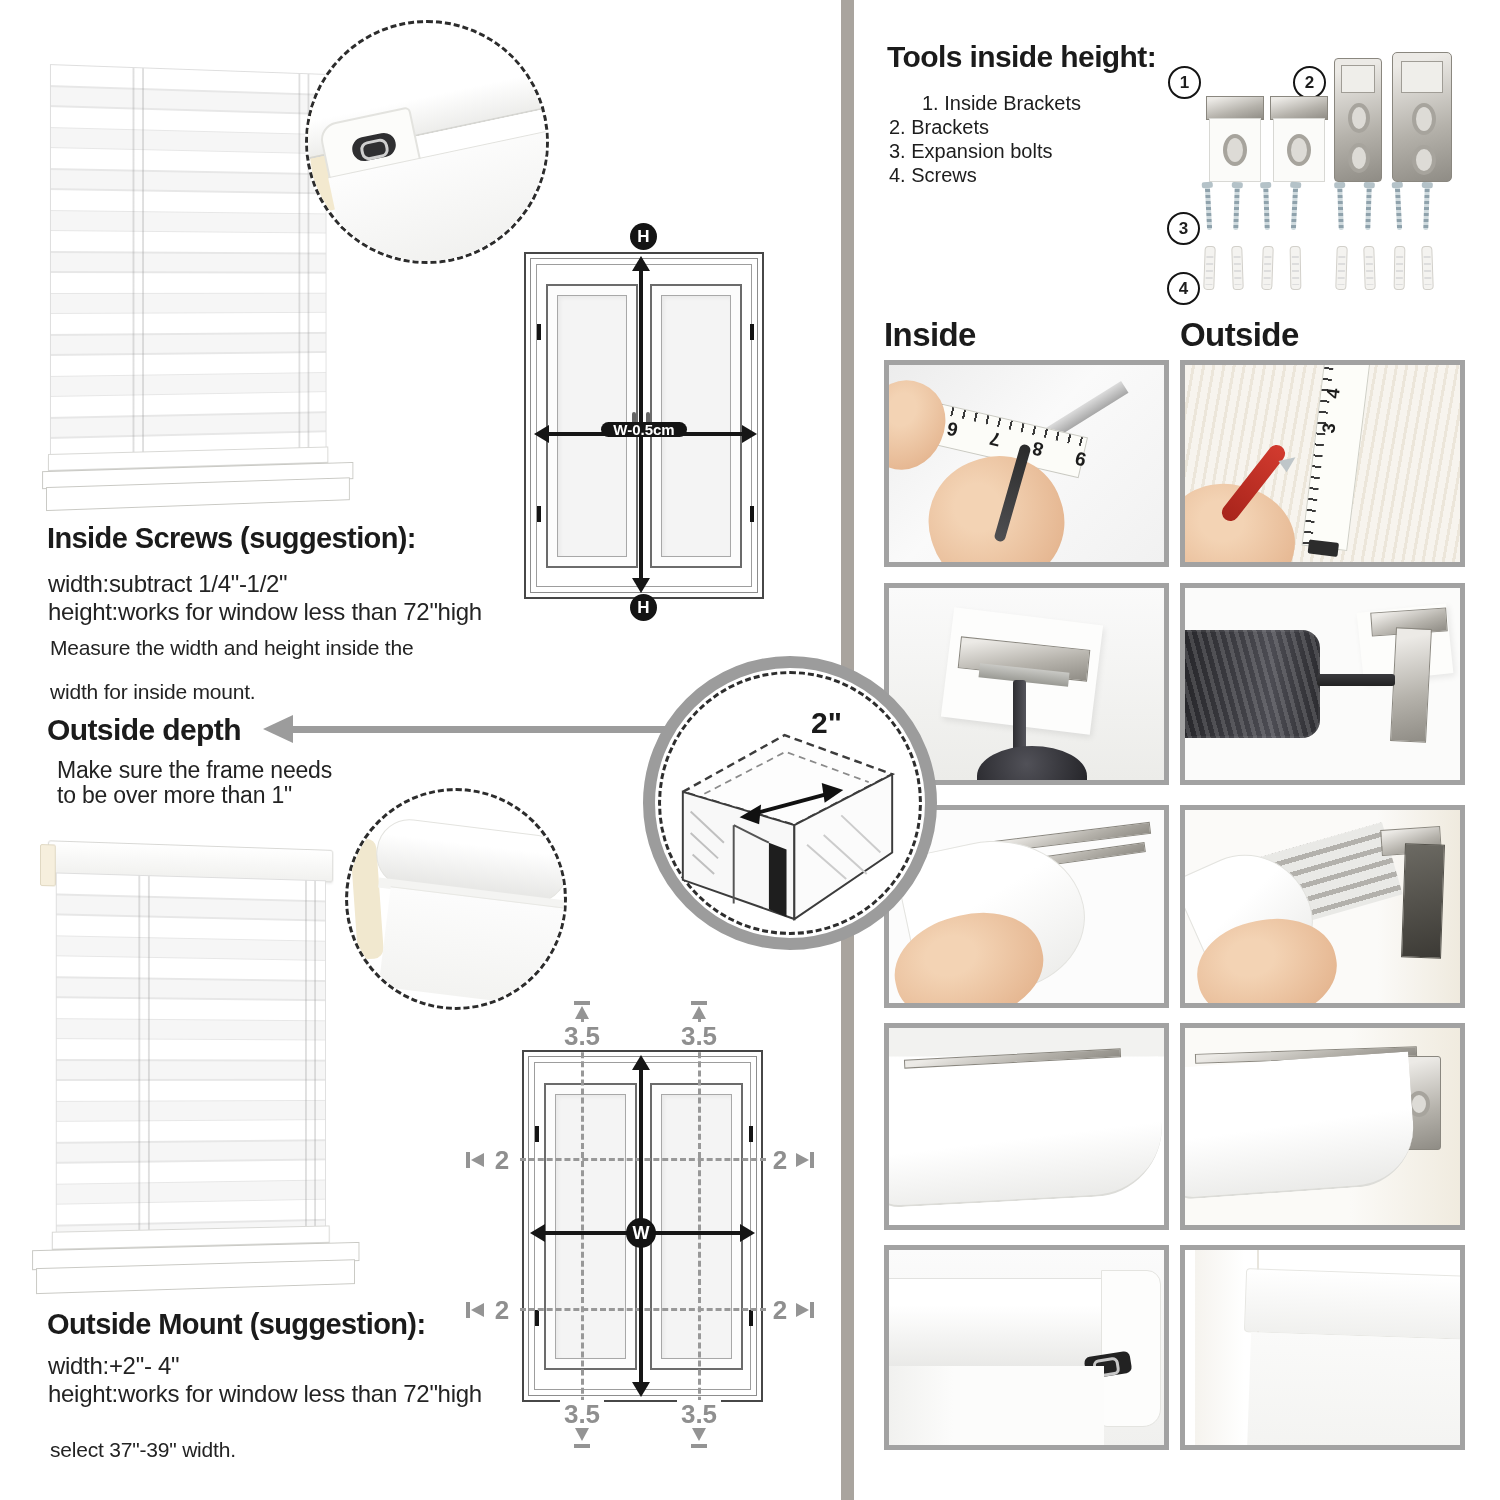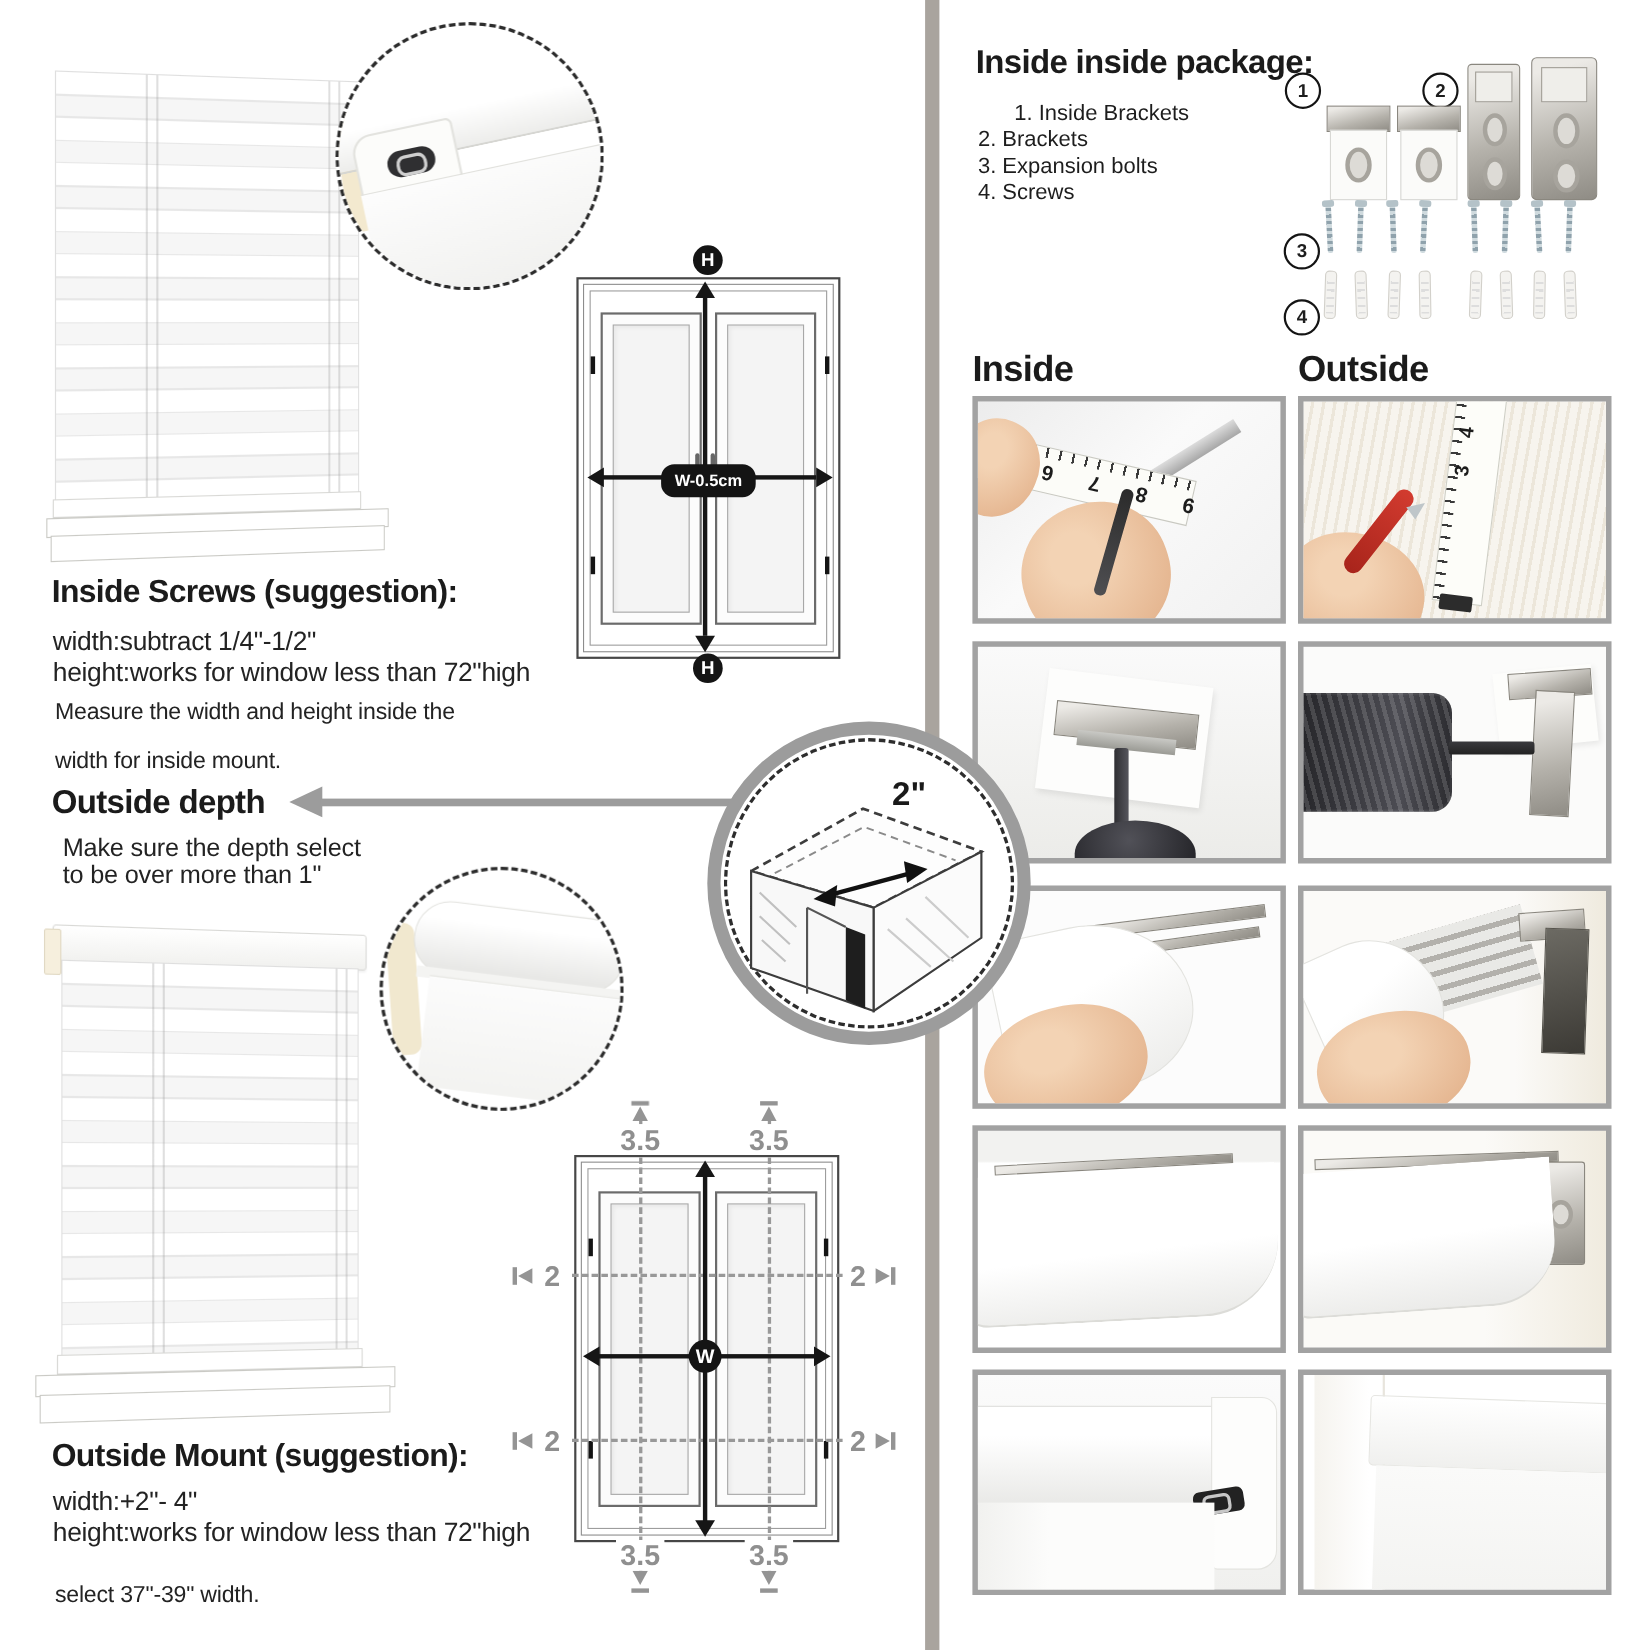--- a/index.html
+++ b/index.html
@@ -91,33 +91,33 @@
     <span class="tickmark" style="left:224px;top:252px"></span>
     <span class="handle" style="left:106px;top:158px"></span>
     <span class="handle" style="left:120px;top:158px"></span>
   </div>
   <div class="abs" style="left:639px;top:269px;width:4px;height:309px;background:#161616;z-index:5"></div>
   <span class="tri" style="left:632px;top:256px;border-left:9px solid transparent;border-right:9px solid transparent;border-bottom:15px solid #161616;z-index:5"></span>
   <span class="tri" style="left:632px;top:578px;border-left:9px solid transparent;border-right:9px solid transparent;border-top:15px solid #161616;z-index:5"></span>
   <div class="abs" style="left:548px;top:432px;width:194px;height:4px;background:#161616;z-index:5"></div>
   <span class="tri" style="left:534px;top:425px;border-top:9px solid transparent;border-bottom:9px solid transparent;border-right:15px solid #161616;z-index:5"></span>
   <span class="tri" style="left:742px;top:425px;border-top:9px solid transparent;border-bottom:9px solid transparent;border-left:15px solid #161616;z-index:5"></span>
-  <span class="pill" style="left:601px;top:422px;width:86px;height:30px">W-0.5cm</span>
+  <span class="pill" style="left:601px;top:422px;width:86px;height:15px">W-0.5cm</span>
   <span class="badge" style="left:630px;top:594px">H</span>
 
   <div class="abs h1" style="left:47px;top:522px">Inside Screws (suggestion):</div>
   <div class="abs body-line" style="left:48px;top:570px">width:subtract 1/4"-1/2"</div>
   <div class="abs body-line" style="left:48px;top:598px">height:works for window less than 72"high</div>
   <div class="abs note-line" style="left:50px;top:636px">Measure the width and height inside the</div>
   <div class="abs note-line" style="left:50px;top:680px">width for inside mount.</div>
 
   <div class="abs h1" style="left:47px;top:713px;font-size:30px">Outside depth</div>
   <span class="tri" style="left:263px;top:715px;border-top:14px solid transparent;border-bottom:14px solid transparent;border-right:30px solid #9c9c9c;z-index:4"></span>
   <div class="abs" style="left:291px;top:726px;width:420px;height:7px;background:#9c9c9c;z-index:4"></div>
-  <div class="abs note-line" style="left:57px;top:757px;font-size:23px">Make sure the depth select</div>
+  <div class="abs note-line" style="left:57px;top:757px;font-size:23px">Make sure the frame needs</div>
   <div class="abs note-line" style="left:57px;top:782px;font-size:23px">to be over more than 1"</div>
 
   <div class="abs" style="left:643px;top:656px;width:294px;height:294px;z-index:6">
     <div class="abs" style="inset:0;border:12px solid #9c9c9c;border-radius:50%;background:#fff;box-sizing:border-box"></div>
     <div class="abs" style="inset:15px;border:3px dashed #2d2d2d;border-radius:50%"></div>
     <svg class="abs" style="left:32px;top:40px" width="225" height="225" viewBox="0 0 230 230">
       <path d="M8,98 L112,40 L222,80 L122,132 Z" fill="#fdfdfd" stroke="#3c3c3c" stroke-width="2.5" stroke-dasharray="8 5"></path>
       <path d="M30,100 L113,57 L198,88" fill="none" stroke="#8a8a8a" stroke-width="1.8" stroke-dasharray="7 5"></path>
       <path d="M8,98 L122,132 L122,228 L8,188 Z" fill="#f8f8f8" stroke="#3c3c3c" stroke-width="2"></path>
       <path d="M122,132 L222,80 L222,160 L122,228 Z" fill="#fbfbfb" stroke="#3c3c3c" stroke-width="2"></path>
@@ -203,21 +203,21 @@
   <span class="tri" style="left:740px;top:1224px;border-top:9px solid transparent;border-bottom:9px solid transparent;border-left:15px solid #161616;z-index:5"></span>
   <span class="badge" style="left:626px;top:1218px;width:30px;height:30px;font-size:18px">W</span>
 
   <div class="abs h1" style="left:47px;top:1308px">Outside Mount (suggestion):</div>
   <div class="abs body-line" style="left:48px;top:1352px">width:+2"- 4"</div>
   <div class="abs body-line" style="left:48px;top:1380px">height:works for window less than 72"high</div>
   <div class="abs note-line" style="left:50px;top:1438px">select 37"-39" width.</div>
 
   <div class="abs" style="left:841px;top:0;width:13px;height:1500px;background:#a9a49e;z-index:1"></div>
 
-  <div class="abs h1" style="left:887px;top:40px;font-size:30px">Inside inside package:</div>
+  <div class="abs h1" style="left:887px;top:40px;font-size:30px">Tools inside height:</div>
   <div class="abs nw" style="left:922px;top:92px;font-size:20px">1. Inside Brackets</div>
   <div class="abs nw" style="left:889px;top:116px;font-size:20px">2. Brackets</div>
   <div class="abs nw" style="left:889px;top:140px;font-size:20px">3. Expansion bolts</div>
   <div class="abs nw" style="left:889px;top:164px;font-size:20px">4. Screws</div>
 
   <span class="numbadge" style="left:1168px;top:66px">1</span>
   <span class="numbadge" style="left:1293px;top:66px">2</span>
   <span class="numbadge" style="left:1167px;top:212px">3</span>
   <span class="numbadge" style="left:1167px;top:272px">4</span>
 

